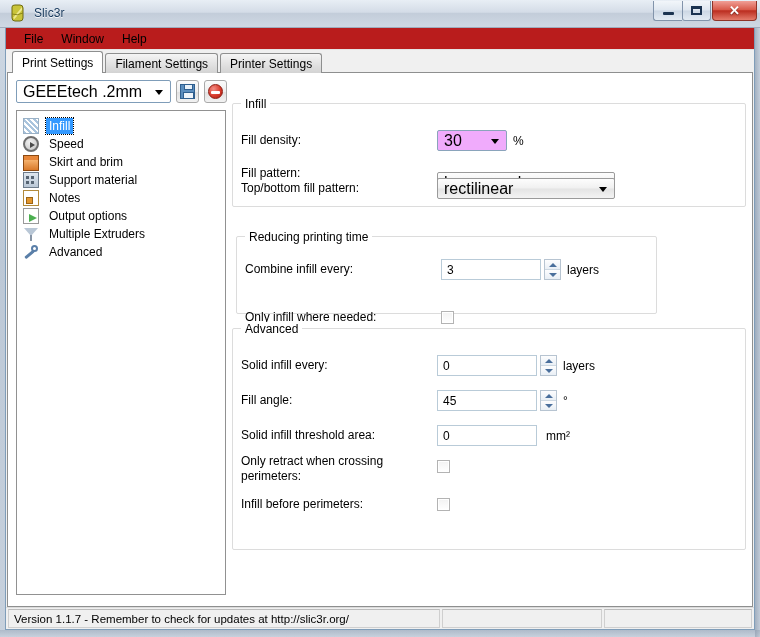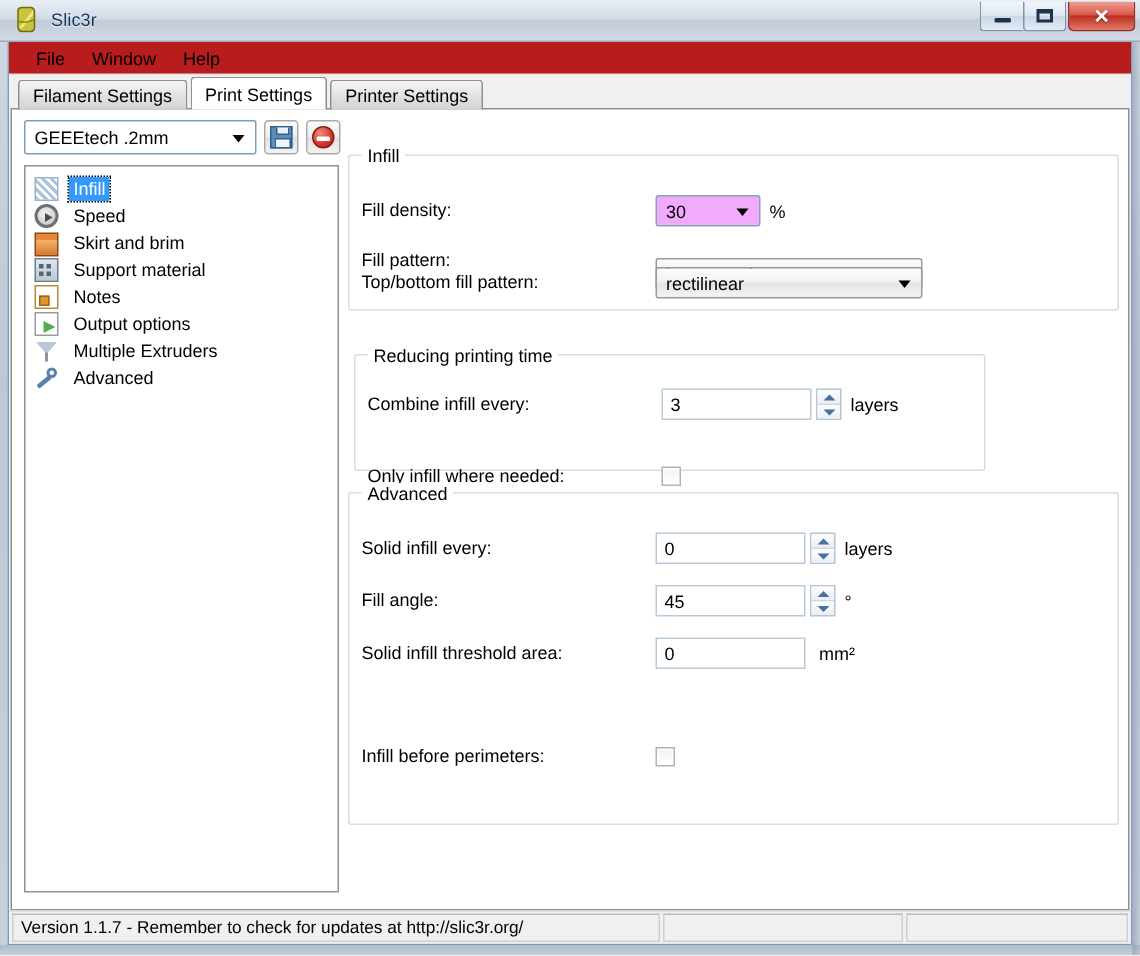--- a/index.html
+++ b/index.html
@@ -174,21 +174,21 @@
     display: flex;
     align-items: center;
     gap: 5px;
   }
   .combo {
     position: relative;
     box-sizing: border-box;
     background: linear-gradient(to bottom, #fdfdfd 0%, #f0f0f0 48%, #e4e4e4 52%, #f3f3f3 100%);
     border: 1px solid #9a9a9a;
     border-radius: 2px;
-    font-size: 12px;
+    font-size: 16px;
     color: #000;
     display: flex;
     align-items: center;
     padding-left: 6px;
     cursor: default;
   }
   .combo .arrow {
     position: absolute;
     right: 7px; top: 50%;
     margin-top: -2px;
@@ -522,22 +522,22 @@
   <div class="client">
     <div class="inner">
 
       <div class="menubar">
         <div class="menu-item">File</div>
         <div class="menu-item">Window</div>
         <div class="menu-item">Help</div>
       </div>
 
       <div class="tabstrip">
+        <div class="tab active">Print Settings</div>
         <div class="tab">Filament Settings</div>
-        <div class="tab active">Print Settings</div>
         <div class="tab">Printer Settings</div>
       </div>
 
       <div class="page">
 
         <div class="preset-row">
           <div class="combo" id="preset-combo">
             <span>GEEEtech .2mm</span>
             <span class="arrow"></span>
           </div>
@@ -676,20 +676,25 @@
             </div>
 
             <div class="field-row" style="left:8px; top:96px; width:498px;">
               <div class="flabel" style="width:196px;">Solid infill threshold area:</div>
               <div class="txtbox" style="width:100px;">
                 <span>0</span>
               </div>
               <div class="unit" style="margin-left:9px;">mm²</div>
             </div>
 
+            <div class="field-row" style="left:8px; top:125px; width:498px; align-items:flex-start;">
+              <div class="flabel" style="width:196px;">Only retract when crossing
+perimeters:</div>
+              <div class="cbox" style="margin-top:6px;"></div>
+            </div>
 
             <div class="field-row" style="left:8px; top:168px; width:498px;">
               <div class="flabel" style="width:196px;">Infill before perimeters:</div>
               <div class="cbox"></div>
             </div>
           </div>
 
         </div>
       </div>
 

